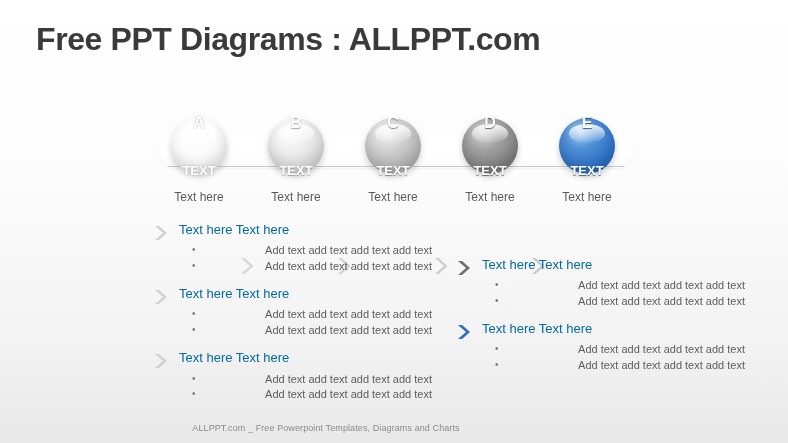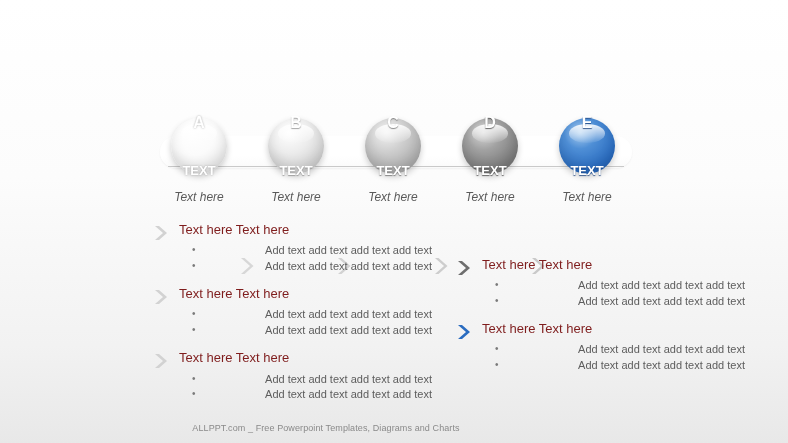--- a/index.html
+++ b/index.html
@@ -67,37 +67,37 @@
   .s-d .letter,.s-d .stext{color:#ffffff;text-shadow:0 1px 1px rgba(70,70,70,0.8);}
   .s-e{left:559px;background:radial-gradient(circle at 38% 26%,#a9cdf0 0%,#4f8fd6 30%,#2a6cc0 70%,#1d56a4 100%);}
   .s-e .letter,.s-e .stext{color:#ffffff;text-shadow:0 1px 1px rgba(20,60,120,0.8);}
 
   .arrow-sep{
     position:absolute;top:138px;width:16px;height:20px;
   }
   .arrow-sep svg{display:block;}
   .a1{left:238px;} .a2{left:335px;} .a3{left:432px;} .a4{left:529px;}
 
-  .captions{position:absolute;left:0;top:190px;width:788px;height:16px;font-style:italic;}
+  .captions{position:absolute;left:0;top:190px;width:788px;height:16px;}
   .caption{
     position:absolute;width:120px;text-align:center;
     font-size:12px;color:#5a5a5a;top:0;
   }
   .c0{left:139px;} .c1{left:236px;} .c2{left:333px;}
   .c3{left:430px;} .c4{left:527px;}
 
   
   .col-left{position:absolute;left:152px;top:222px;width:280px;}
   .col-right{position:absolute;left:455px;top:257px;width:290px;}
 
   .block{position:relative;margin-bottom:11px;}
   .block .chev{position:absolute;left:0;top:2px;width:18px;height:18px;}
   .block .chev svg{display:block;}
   .block .head{
-    margin-left:27px;font-size:13px;color:#7f1d1d;line-height:1.25;
+    margin-left:27px;font-size:13px;color:#0369a1;line-height:1.25;
     white-space:nowrap;
   }
   .block ul{
     margin:5px 0 0 0;padding:0;list-style:none;margin-left:40px;
   }
   .block li{
     font-size:11px;color:#5d5d5d;line-height:1.45;position:relative;
     padding-left:10px;white-space:nowrap;text-align:right;
   }
   .block li::before{
@@ -108,20 +108,21 @@
   .footer{
     position:absolute;left:0;top:423px;width:652px;text-align:center;
     font-size:9px;color:#8a8a8a;letter-spacing:0.1px;
   }
 </style>
 </head>
 <body>
 
 <div class="slide">
 
+  <div class="title">Free PPT Diagrams : ALLPPT.com</div>
 
   <div class="band"></div>
   <div class="band-line"></div>
 
   <div class="spheres">
 
     <div class="sphere s-a">
       <span class="letter">A</span>
       <span class="stext">TEXT</span>
     </div>

